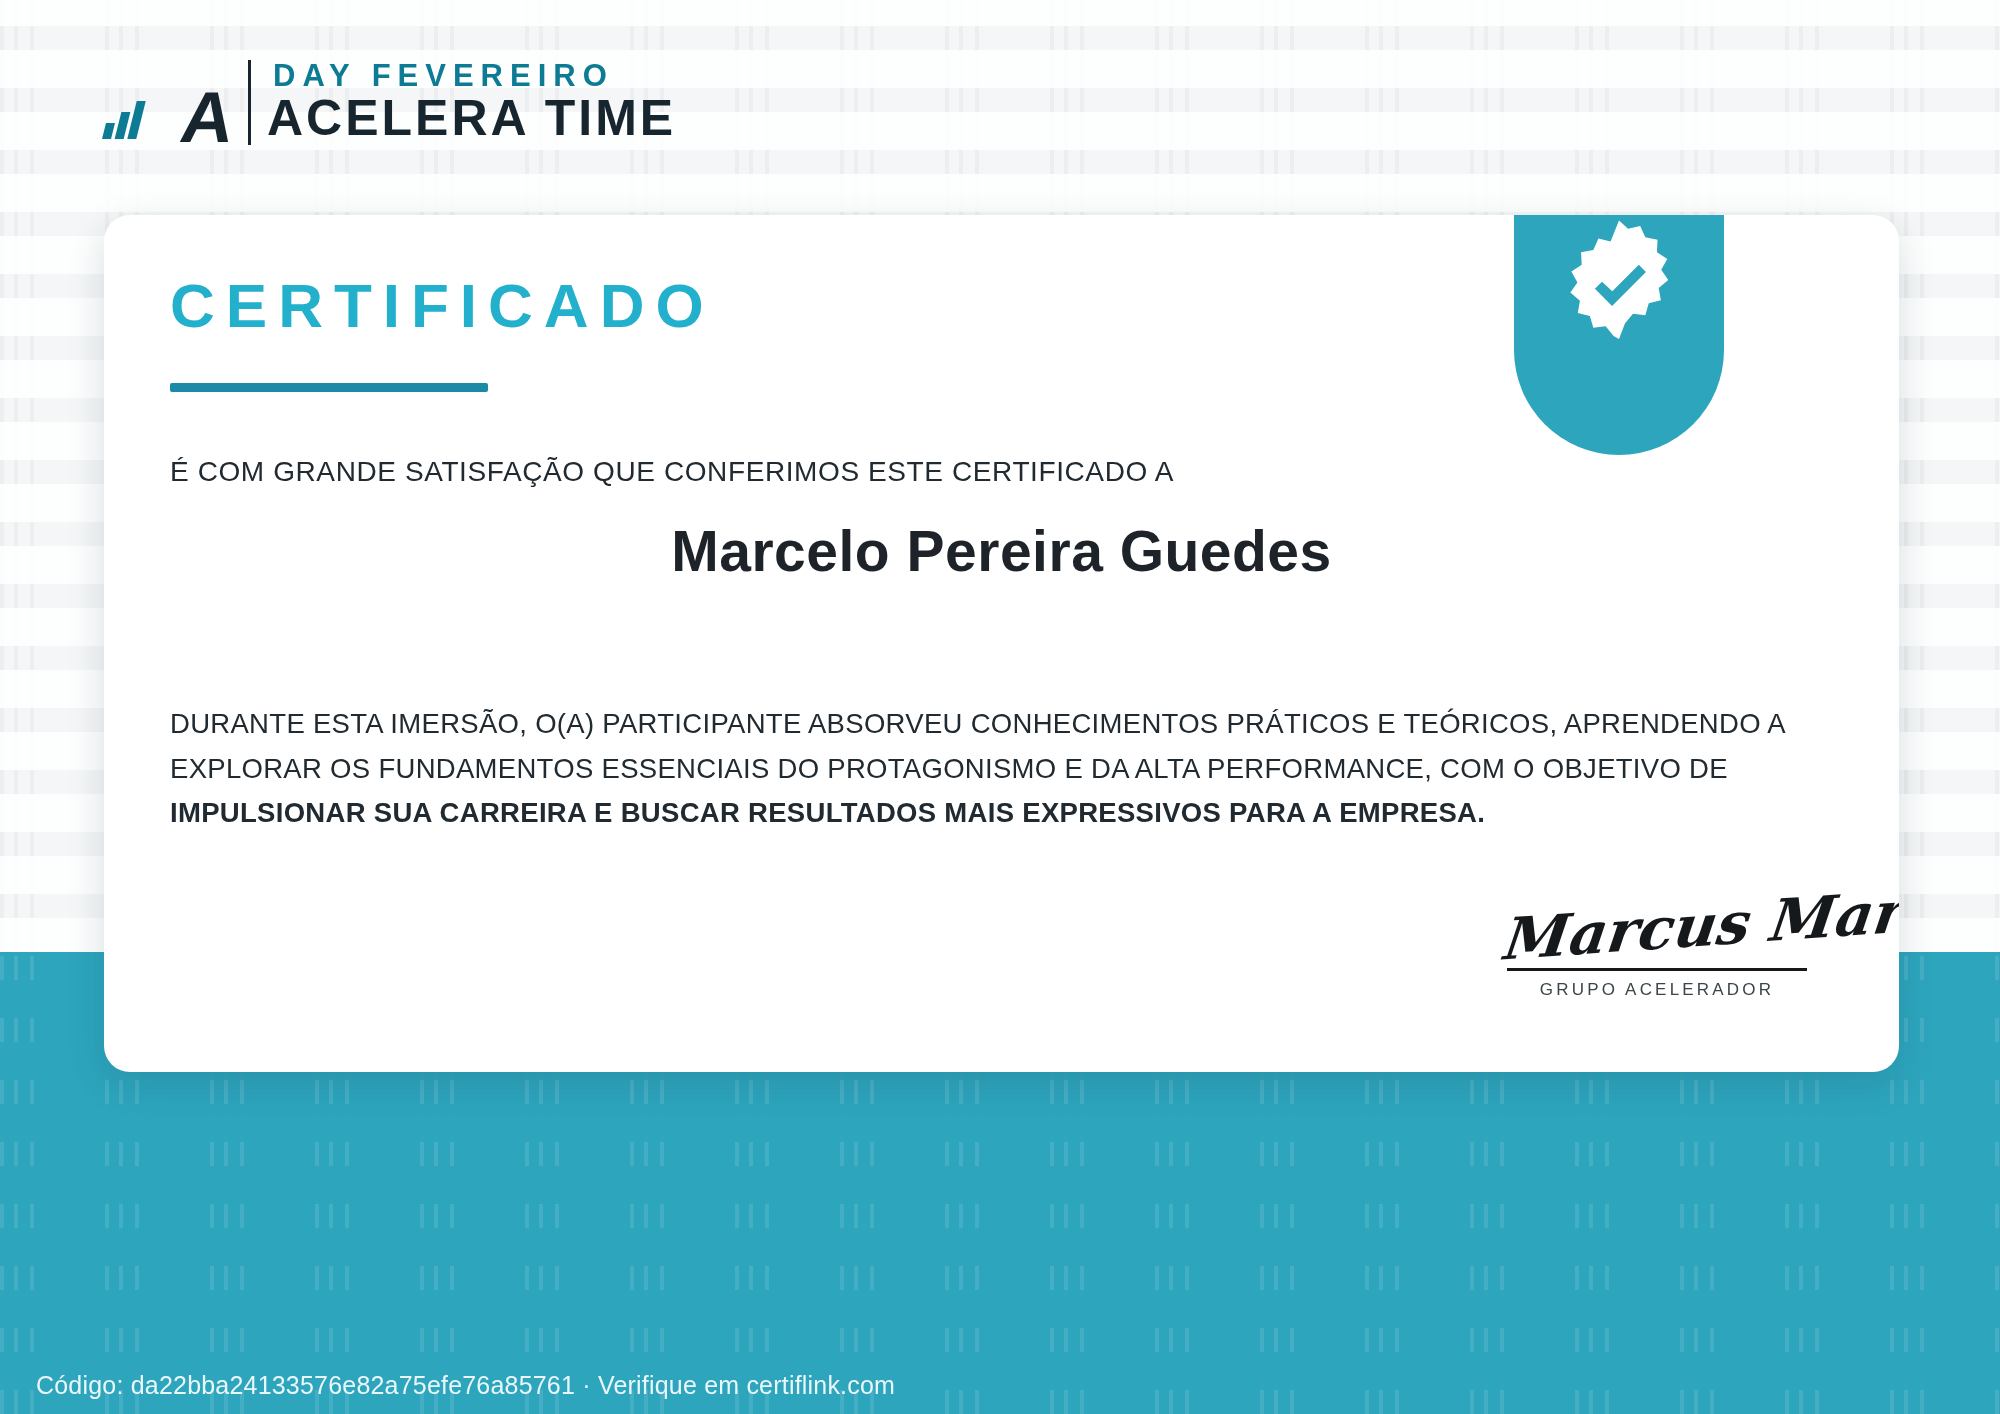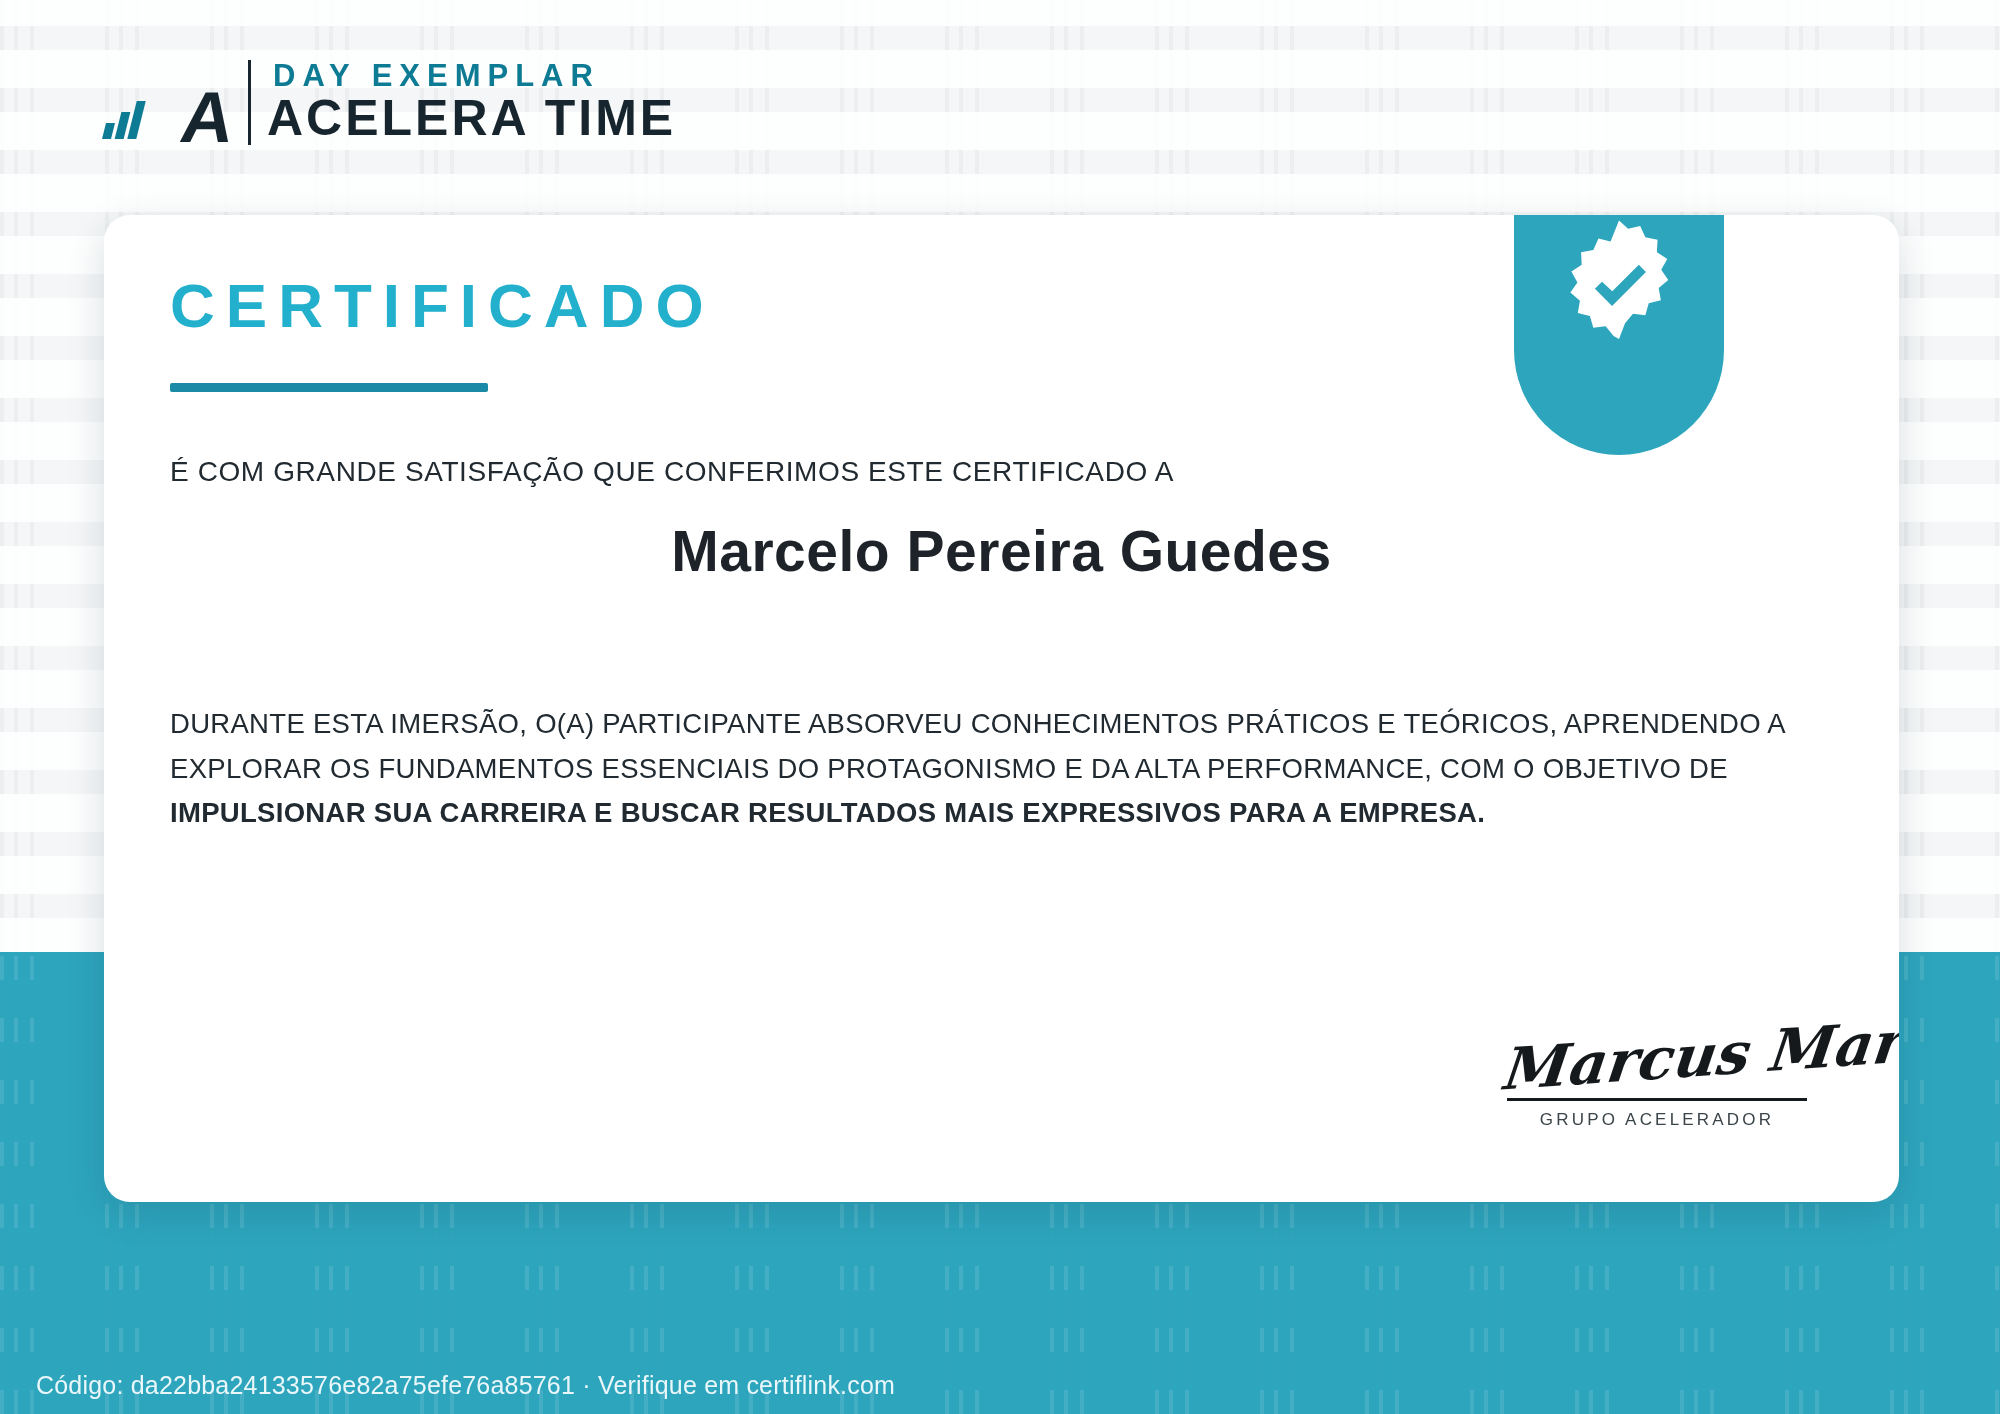--- a/index.html
+++ b/index.html
@@ -148,21 +148,21 @@
     line-height: 1;
     white-space: nowrap;
   }
 
   
   .card {
     position: absolute;
     left: 104px;
     top: 215px;
     width: 1795px;
-    height: 987px;
+    height: 857px;
     background: #ffffff;
     border-radius: 26px;
     box-shadow: 0 12px 38px rgba(15,40,55,0.14);
     overflow: hidden;
   }
 
   
   .seal-tab {
     position: absolute;
     right: 175px;
@@ -298,21 +298,21 @@
   <div class="logo-wrap">
     <div class="logo-mark">
       <div class="lm-bars">
         <i></i>
           <i></i>
           <i></i>
       </div>
       <div class="logo-mark-a lm-a">A</div>
     </div>
     <div class="logo-text">
-      <div class="logo-kicker">DAY EXEMPLAR</div>
+      <div class="logo-kicker">DAY FEVEREIRO</div>
       <div class="logo-main">ACELERA TIME</div>
     </div>
   </div>
 
   <div class="card">
 
     <div class="seal-tab">
       <svg class="seal" viewBox="0 0 100 100" aria-hidden="true">
         <path fill="#ffffff" d="M50 2l7.2 6.6 9.6-2.3 4.1 9 9.7 1.9-0.5 9.9 8.2 5.4-4.8 8.6 5.6 8.1-7.6 6.4 1.7 9.7-9.6 2.4-2.7 9.5-9.8-1.3-6.3 7.7L50 96l-4.3-2.4-6.3-7.7-9.8 1.3-2.7-9.5-9.6-2.4 1.7-9.7-7.6-6.4 5.6-8.1-4.8-8.6 8.2-5.4-0.5-9.9 9.7-1.9 4.1-9 9.6 2.3z"></path>
         <path fill="#2da5bd" d="M36.5 50.5l-5.6 5.7 13.6 13.6L71.4 42.9l-5.7-5.7-21 21z"></path>

